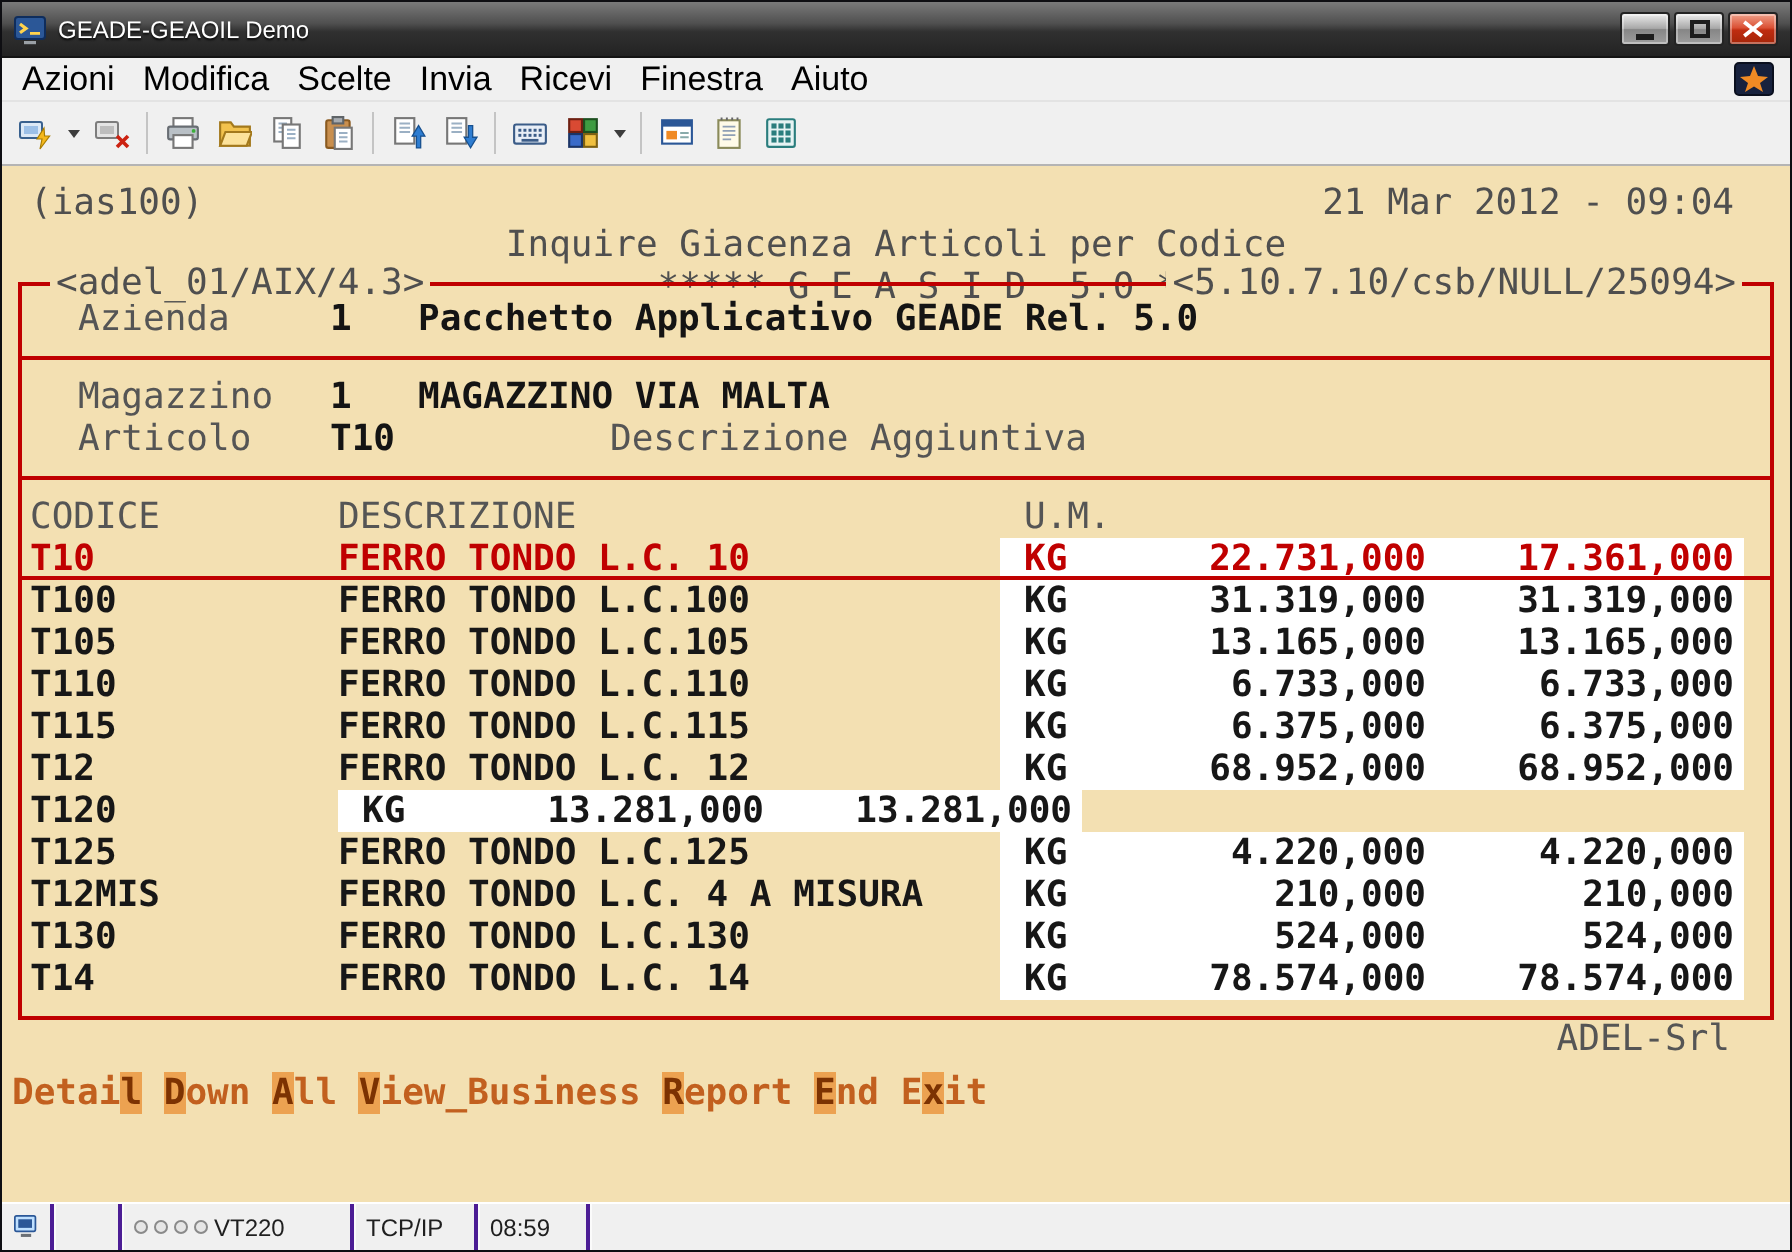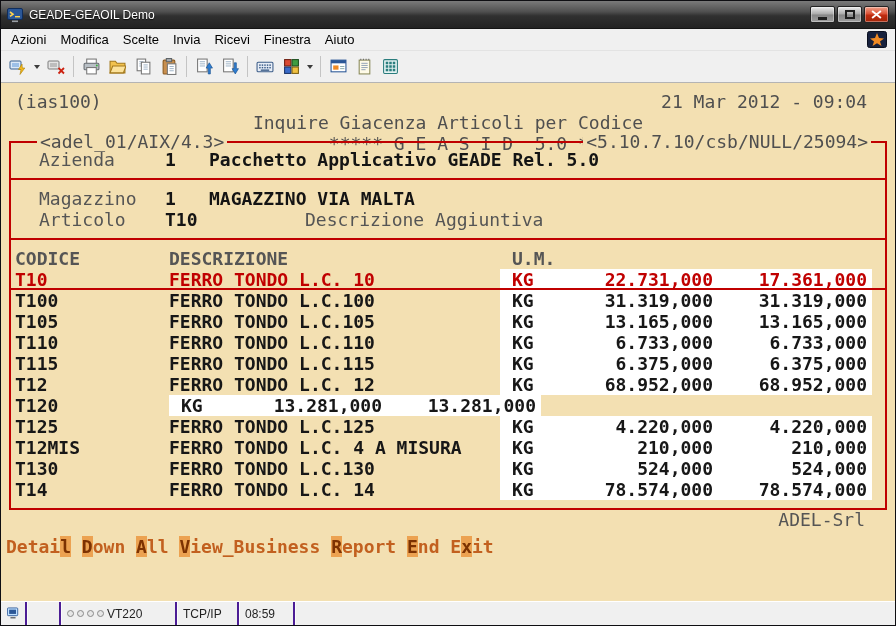--- a/index.html
+++ b/index.html
@@ -20,21 +20,21 @@
   .win-btn { width:25px; height:17px; display:flex; align-items:center; justify-content:center;
              border:1px solid #232323; border-radius:2px;
              background:linear-gradient(180deg,#ececec,#a8a8a8 48%,#868686 52%,#9e9e9e);
              box-shadow:inset 0 0 0 1px rgba(255,255,255,.35); }
   .win-btn.close { background:linear-gradient(180deg,#f0a28b,#da5034 46%,#bf2c10 54%,#a32508); }
   .glyph-min { width:9px; height:3px; background:#1d1d1d; margin-top:8px; }
   .glyph-max { width:10px; height:9px; border:2px solid #1d1d1d; }
 
   
   .menubar { height:22px; flex:0 0 auto; background:#f0f0f0; display:flex; align-items:center;
-             padding:0 3px; font-size:13px; color:#000; border-bottom:1px solid #e3e3e3; }
+             padding:0 3px; font-size:17px; color:#000; border-bottom:1px solid #e3e3e3; }
   .menu-item { padding:3px 7px; cursor:default; }
   .menubar-brand { margin-left:auto; margin-right:5px; width:20px; height:17px; display:inline-flex; }
 
   
   .toolbar { height:32px; flex:0 0 auto; background:#f0f0f0; display:flex; align-items:center;
              padding:0 4px; border-bottom:1px solid #b4b4b4; }
   .tb { width:26px; height:26px; display:flex; align-items:center; justify-content:center;
         background:transparent; border:0; }
   .tb-dd { width:12px; height:26px; display:flex; align-items:center; justify-content:center; border:0; background:transparent; }
   .dd { width:0; height:0; border:3.5px solid transparent; border-top:4px solid #3c3c3c; margin-top:4px; }
@@ -45,34 +45,34 @@
               font-size:18px; color:#4f4f4f; position:relative; overflow:hidden; padding-top:8px; }
   .t-line { height:21px; line-height:21px; white-space:pre; }
   .t-top { position:relative; text-align:center; }
   .t-left { position:absolute; left:14px; top:0; }
   .t-right { position:absolute; right:28px; top:0; }
   .t-sub { text-align:center; }
 
   .redbox { margin:8px 8px 0 8px; border:2px solid #C00000; position:relative; padding:6px 0 8px 0; }
   .boxlabel { position:absolute; top:-12px; height:21px; line-height:21px;
               background:#F3E0B2; padding:0 3px; color:#4f4f4f; }
-  .bl-left { left:26px; } .bl-right { right:14px; }
+  .bl-left { left:14px; } .bl-right { right:14px; }
   .redhr { border-top:2px solid #C00000; margin:8px 0; height:0; }
 
   .field-row { height:21px; line-height:21px; display:flex; padding-left:4px; white-space:pre; }
   .flabel { color:#555;margin-left:24px; }
   .fval { color:#141414; font-weight:bold; }
   .w-label { width:126px; } .w-val-s { width:44px; } .w-val-l { width:116px; }
 
   .row { display:flex; height:21px; line-height:21px; padding-left:4px; white-space:pre;
          font-weight:bold; color:#171717; }
   .c-code { width:154px; } .c-desc { width:331px; }
   .ws { display:flex; width:372px; background:#fff; padding-left:12px; }
   .c-um { width:40px; } .c-giac { width:161px; text-align:right; } .c-disp { width:154px; text-align:right; }
-  .thead { font-weight:bold; color:#555; }
+  .thead { font-weight:normal; color:#555; }
   .thead .ws { background:transparent;flex-direction:column; }
   .selected { color:#C00000; border-bottom:2px solid #C00000; }
 
   .adel { height:20px; line-height:20px; text-align:right; padding-right:30px; color:#555; }
 
   .fkeys { margin-top:6px; padding-left:5px; height:22px; line-height:22px;
            color:#C2601F; font-weight:bold; white-space:pre; }
   .fk { margin-right:1ch; white-space:pre; cursor:default; }
   .hot { background:#ECA251; color:#7C3202; }
 

